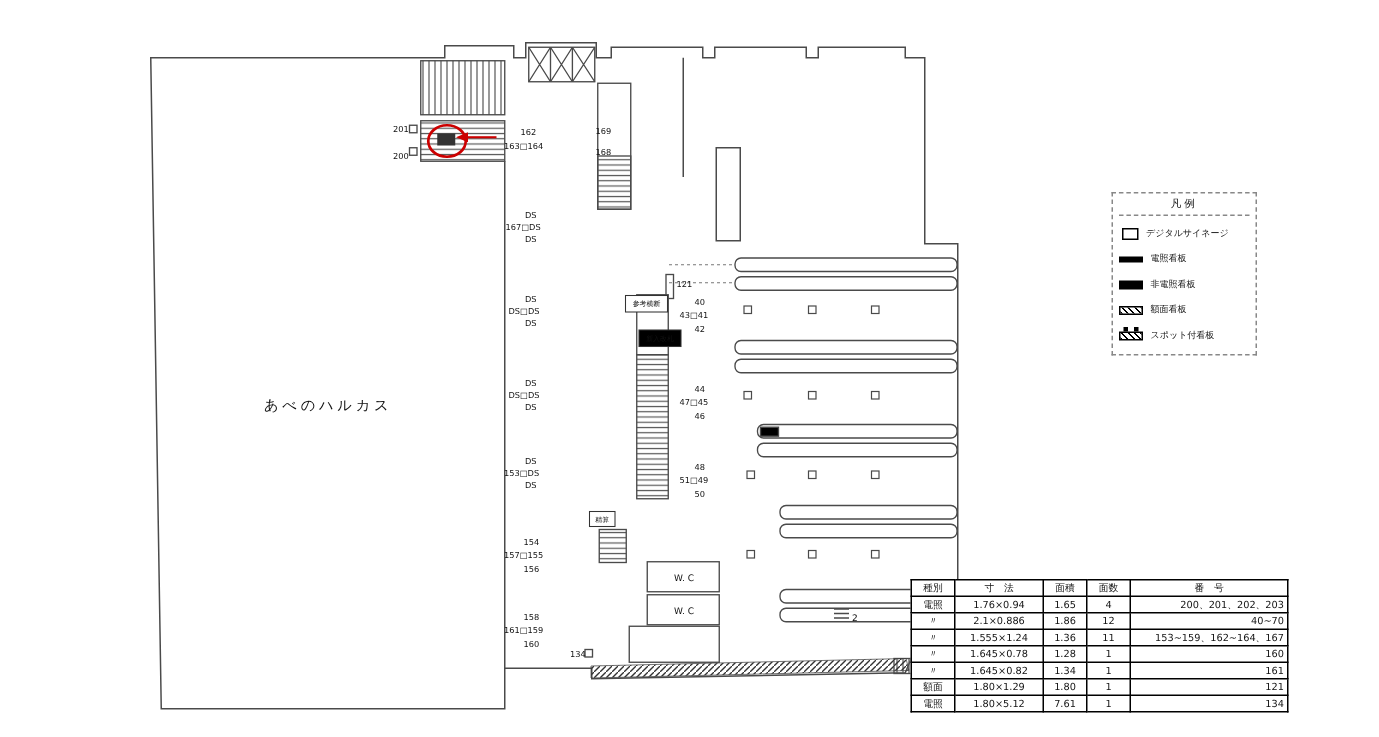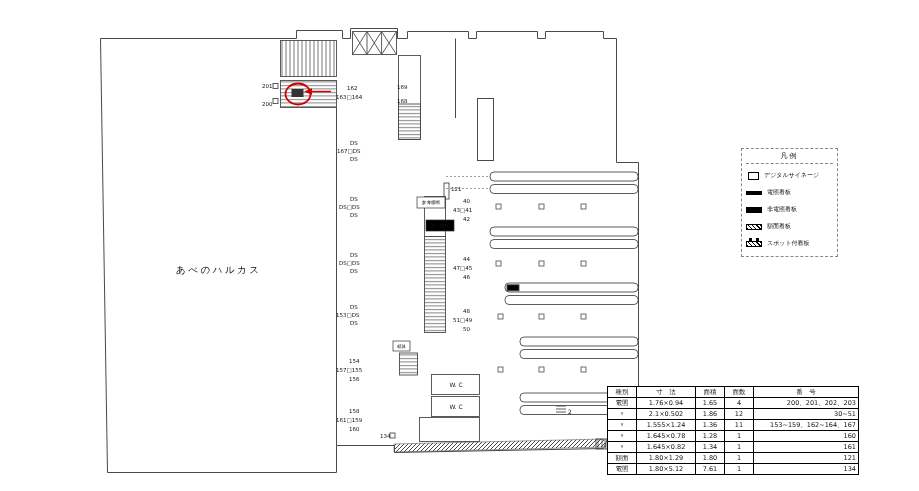--- a/index.html
+++ b/index.html
@@ -3,21 +3,21 @@
 <meta charset="utf-8">
 <style>
   html,body{margin:0;padding:0;background:#fff;}
   .stage{position:relative;width:919px;height:491px;background:#fff;overflow:hidden;
          font-family:"DejaVu Sans",sans-serif;}
   svg{position:absolute;left:0;top:0;}
   svg text{font-family:"DejaVu Sans",sans-serif;fill:#111;}
 
   
   .legend{position:absolute;left:741px;top:128px;width:97px;box-sizing:border-box;
-          border:1px dashed #888;background:#fff;padding:2px 4px 4px;margin-top:20px;}
+          border:1px dashed #888;background:#fff;padding:2px 4px 4px;}
   .lg-title{text-align:center;font-size:7px;letter-spacing:2px;color:#111;
             border-bottom:1px dashed #888;padding-bottom:2px;margin-bottom:3px;}
   .lg-row{display:flex;align-items:center;height:17px;}
   .ic{flex:0 0 auto;margin-right:5px;box-sizing:border-box;display:inline-block;}
   .digital-signage-icon{width:11px;height:8px;border:1px solid #000;background:#fff;margin-left:2px;}
   .lit-signboard-icon{width:16px;height:4px;border:1px solid #000;border-bottom:3px solid #000;background:#fff;}
   .non-lit-signboard-icon{width:16px;height:6px;background:#000;}
   .frame-signboard-icon{width:16px;height:6px;border:1px solid #000;
      background:repeating-linear-gradient(45deg,#000 0,#000 1px,#fff 1px,#fff 3px);}
   .spotlight-signboard-icon{width:16px;height:6px;border:1px solid #000;position:relative;
@@ -223,24 +223,24 @@
     <tbody>
         <tr>
           <td class="c0">電照</td>
           <td class="c1">1.76×0.94</td>
           <td class="c2">1.65</td>
           <td class="c3">4</td>
           <td class="c4">200、201、202、203</td>
         </tr>
         <tr>
           <td class="c0">〃</td>
-          <td class="c1">2.1×0.502</td>
+          <td class="c1">2.1×0.886</td>
           <td class="c2">1.86</td>
           <td class="c3">12</td>
-          <td class="c4">30~51</td>
+          <td class="c4">40~70</td>
         </tr>
         <tr>
           <td class="c0">〃</td>
           <td class="c1">1.555×1.24</td>
           <td class="c2">1.36</td>
           <td class="c3">11</td>
           <td class="c4">153~159、162~164、167</td>
         </tr>
         <tr>
           <td class="c0">〃</td>

